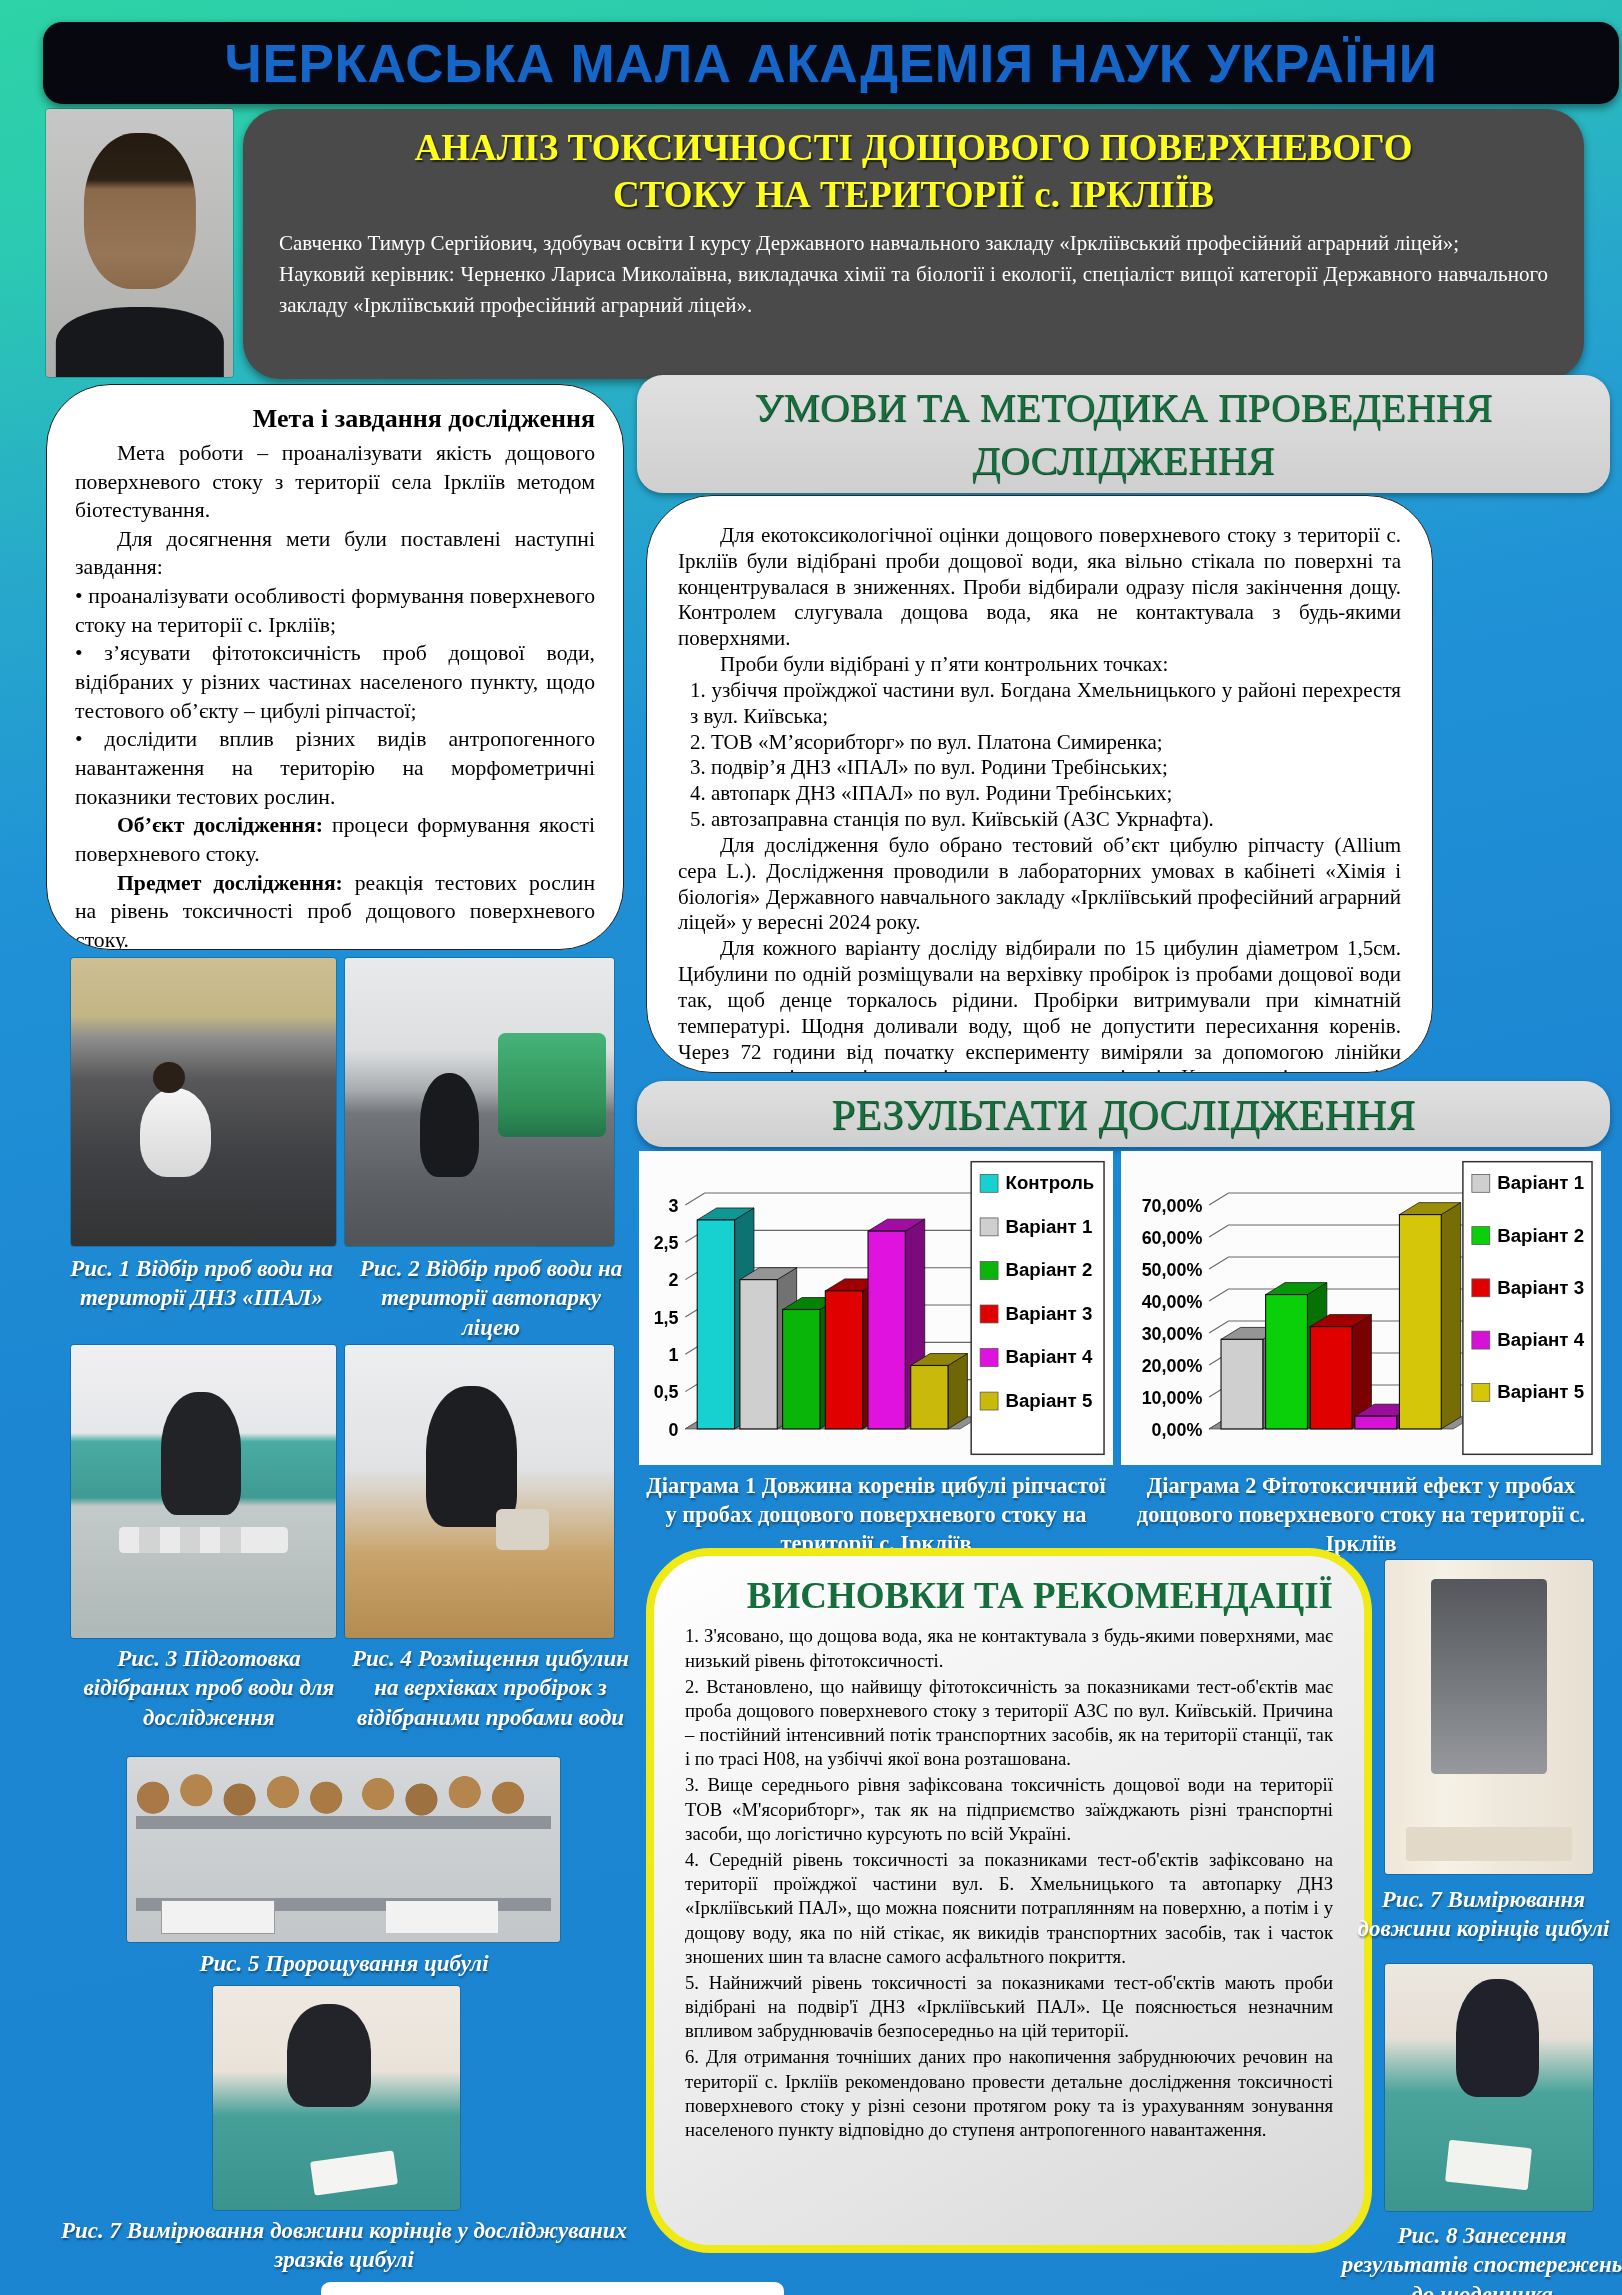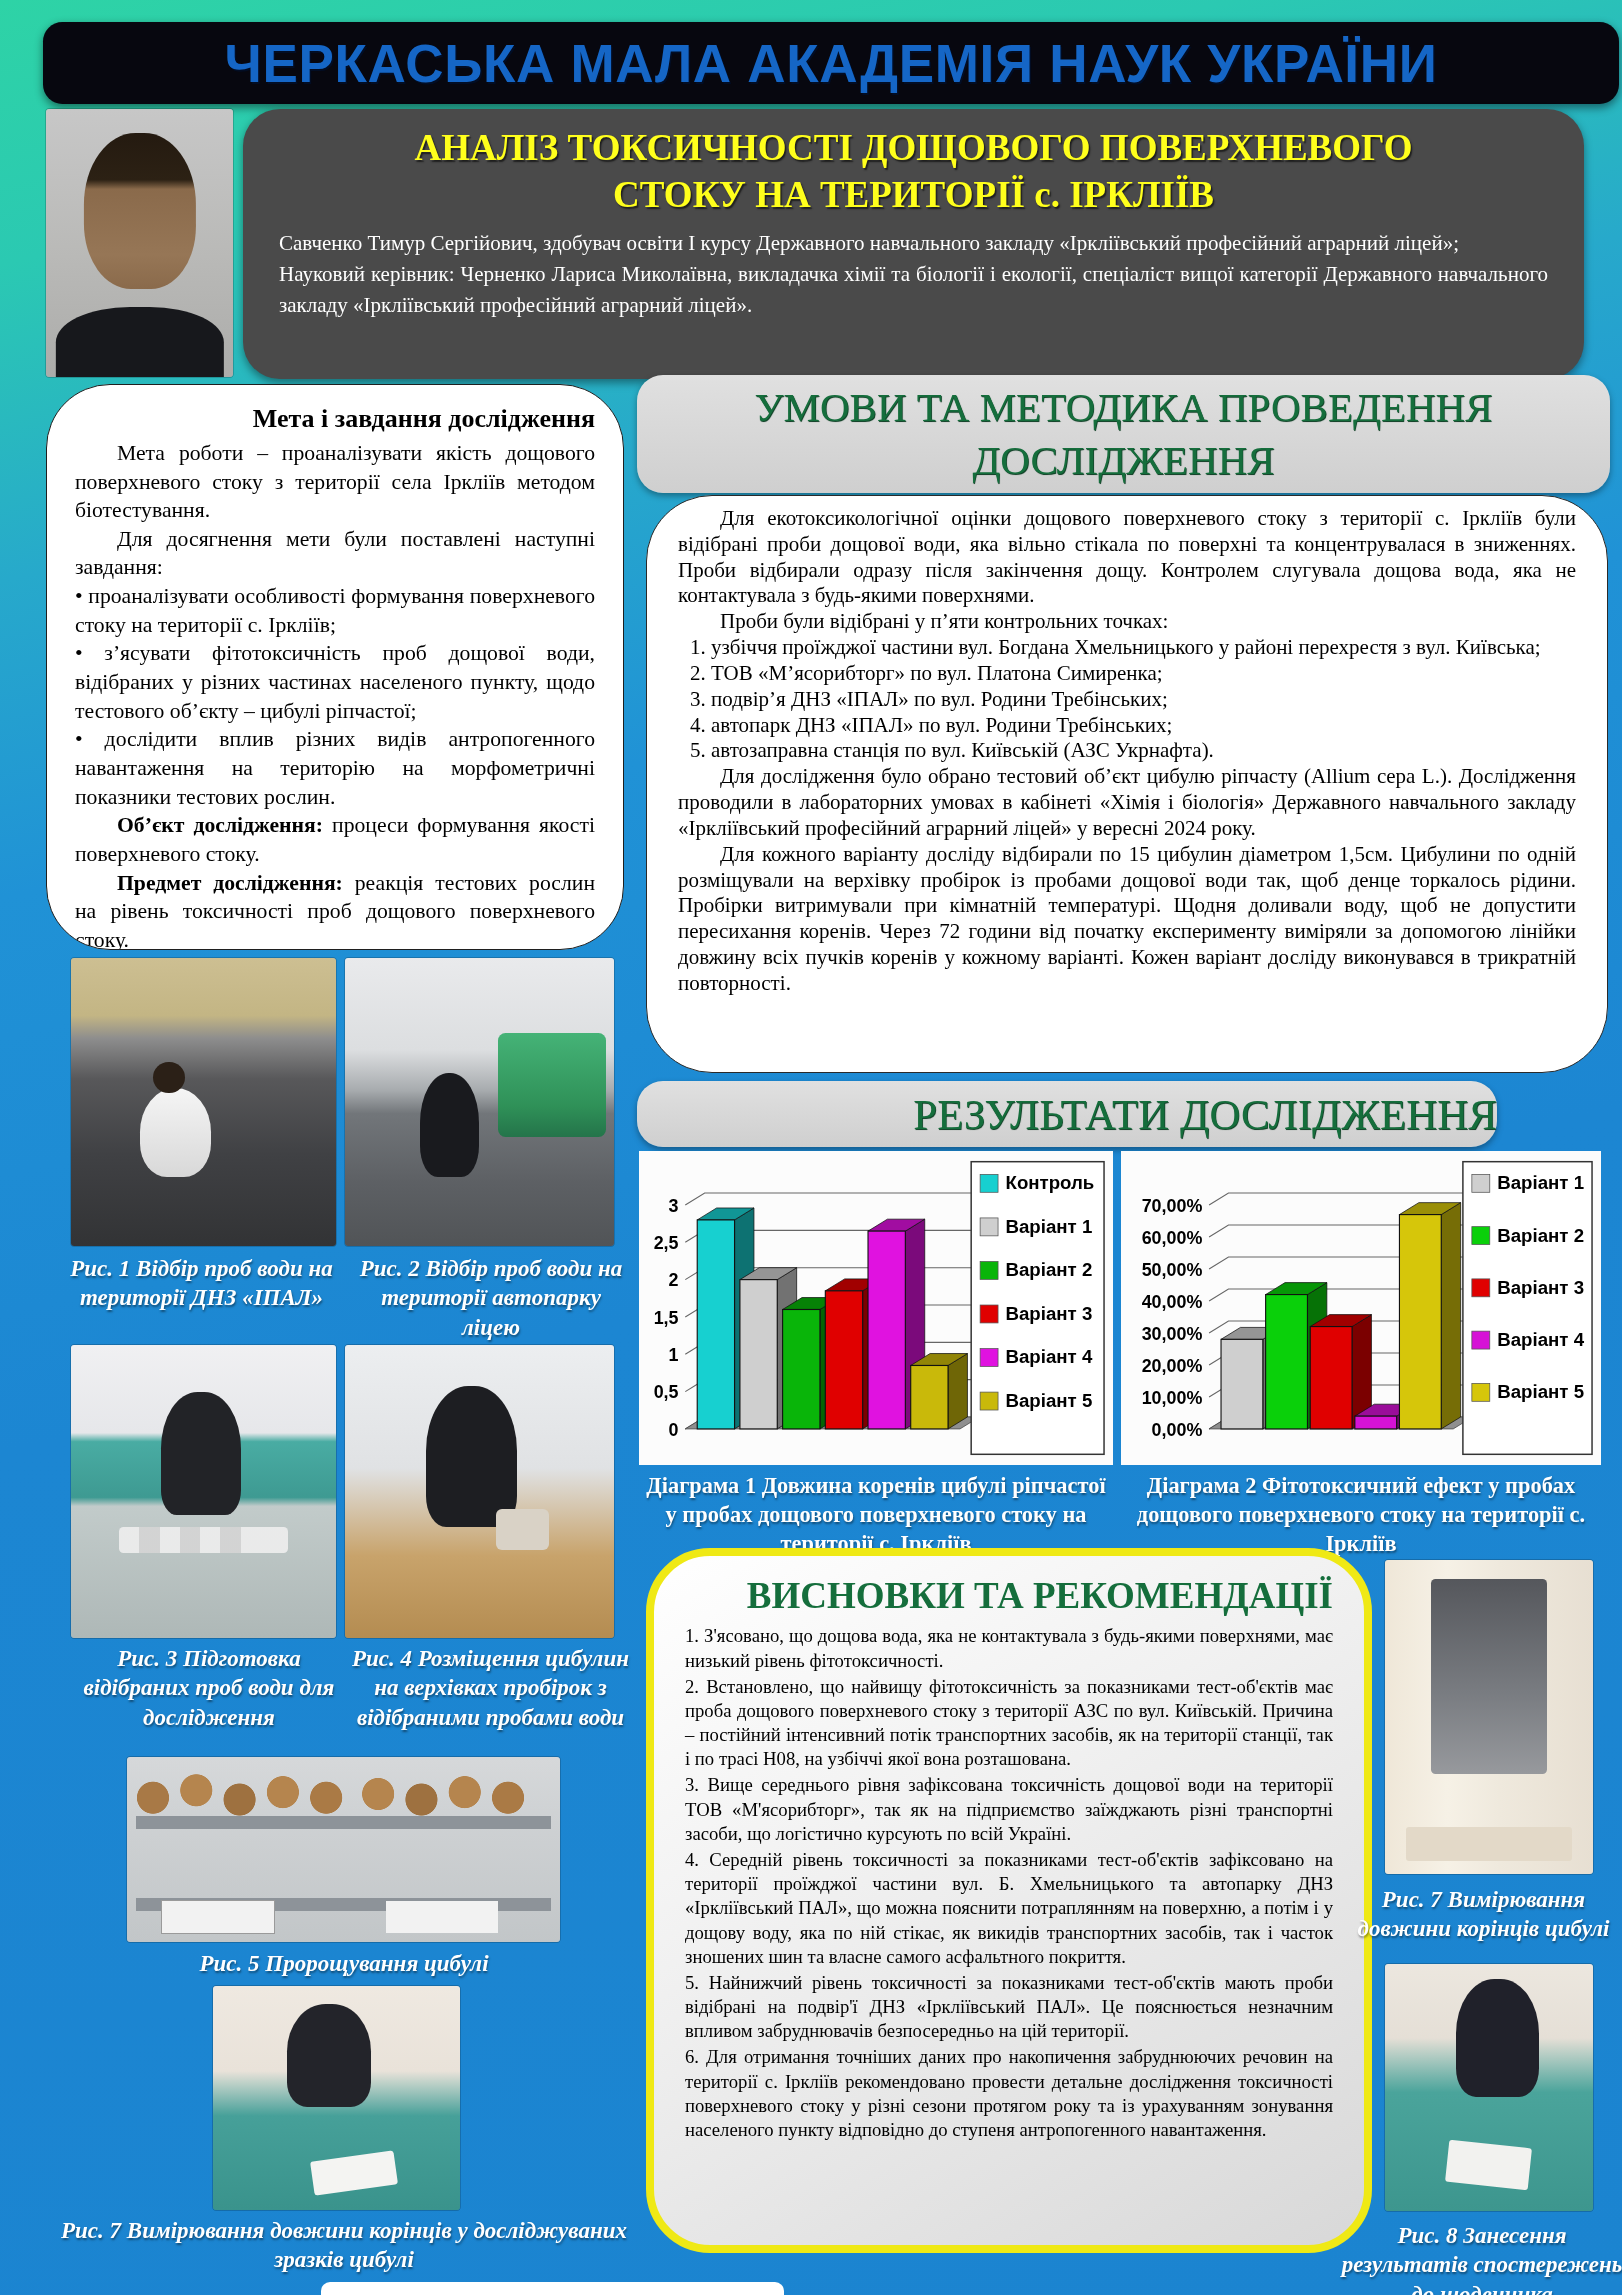--- a/index.html
+++ b/index.html
@@ -34,24 +34,24 @@
   #meta-box{position:absolute;left:46px;top:384px;width:578px;height:566px;background:#ffffff;
     border:1.5px solid #1f1f1f;border-radius:64px;box-sizing:border-box;padding:19.4px 28px;overflow:hidden;}
   #meta-box h3{margin:0 0 4.5px;text-align:right;font-size:26px;}
   #meta-box p{margin:0;font-size:21.7px;line-height:1.32;text-align:justify;}
   .ind{text-indent:42px;}
   
   .sec-header{position:absolute;background:linear-gradient(180deg,#e0e0e0,#cfcfcf);
     border-radius:26px;display:flex;align-items:center;justify-content:center;text-align:center;
     color:#156e3c;font-weight:normal;box-shadow:0 3px 6.7px rgba(0,0,0,.35);text-shadow:0.7px 0.7px 0.7px #0b3d22;}
   #methods-h{left:637px;top:375px;width:973px;height:118px;font-size:41px;line-height:1.3;}
-  #results-h{left:637px;top:1081px;width:860px;height:66px;font-size:43px;justify-content:flex-end;}
-  
-  #methods-box{position:absolute;left:646px;top:495px;width:962px;height:578px;background:#ffffff;
-    border:1.5px solid #2a2a2a;border-radius:66px;box-sizing:border-box;padding:10px 31px;overflow:hidden;}
+  #results-h{left:637px;top:1081px;width:973px;height:66px;font-size:43px;}
+  
+  #methods-box{position:absolute;left:646px;top:495px;width:787px;height:578px;background:#ffffff;
+    border:1.5px solid #2a2a2a;border-radius:66px;box-sizing:border-box;padding:27px 31px;overflow:hidden;}
   #methods-box p{margin:0;font-size:21px;line-height:1.23;text-align:justify;}
   .num{padding-left:12px;}
   
   .chart-panel{position:absolute;background:#fcfcfc;}
   #chart1panel{left:639px;top:1151px;width:474px;height:314px;}
   #chart2panel{left:1121px;top:1151px;width:480px;height:314px;}
   .tick{font:bold 24px "Liberation Sans",sans-serif;fill:#000;}
   .leg{font:bold 25px "Liberation Sans",sans-serif;fill:#000;}
   .chart-caption{position:absolute;margin:0;color:#fff;font-weight:bold;font-size:22.4px;line-height:1.3;
     text-align:center;text-shadow:0.7px 1.5px 2.2px rgba(0,0,0,.45);}

